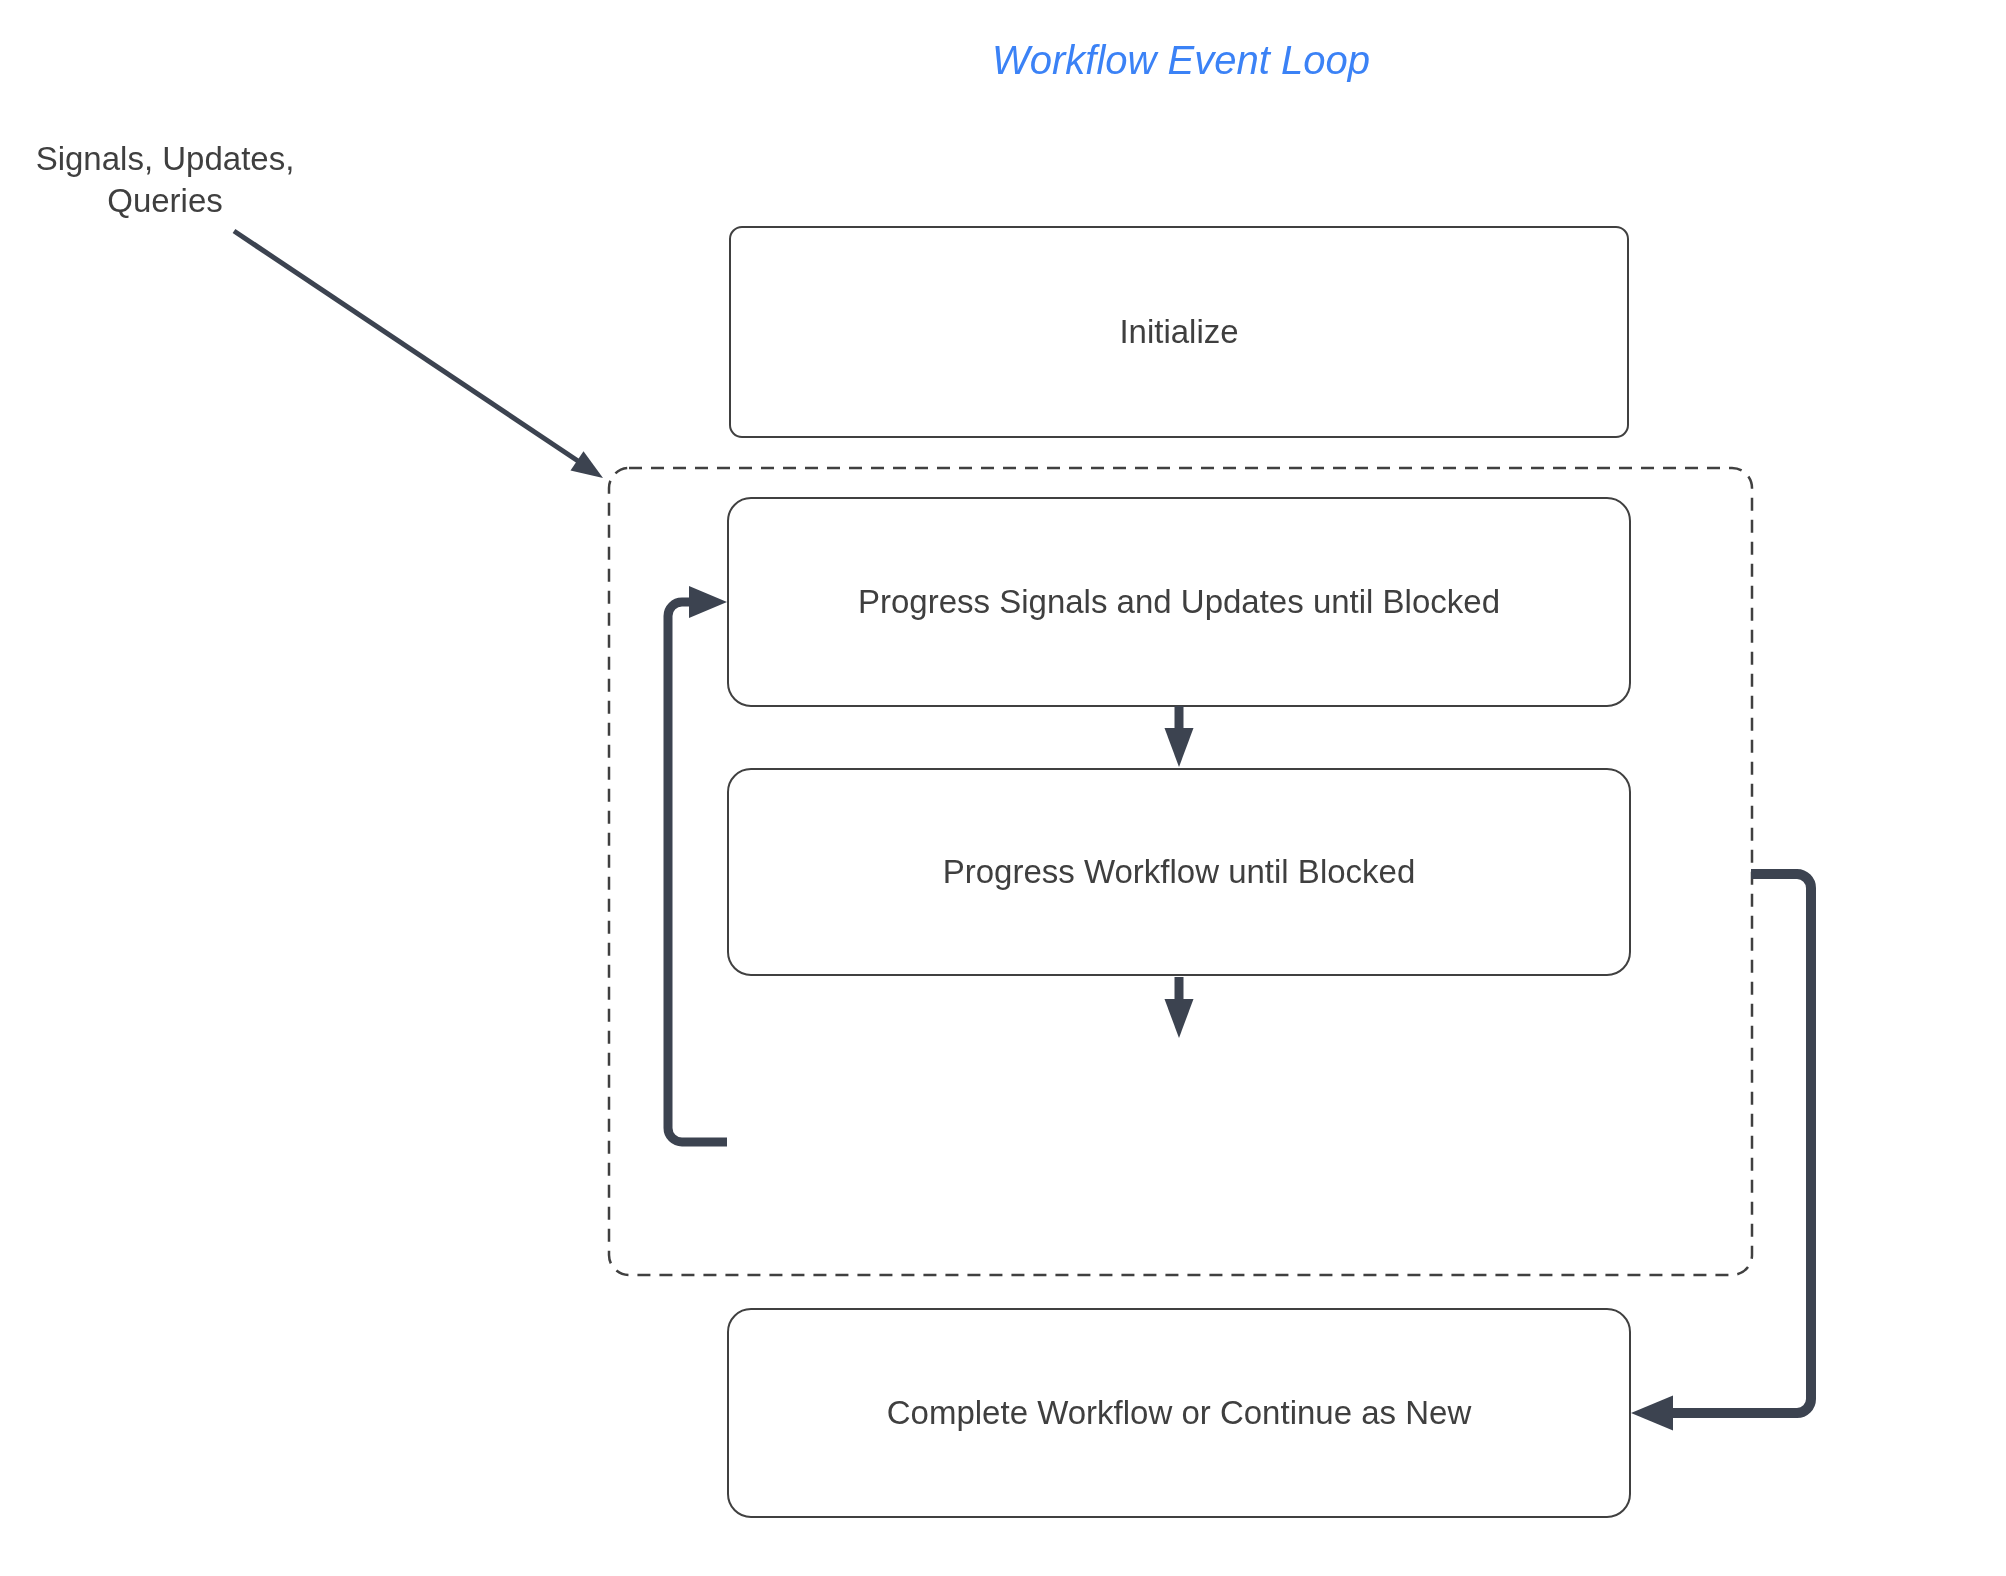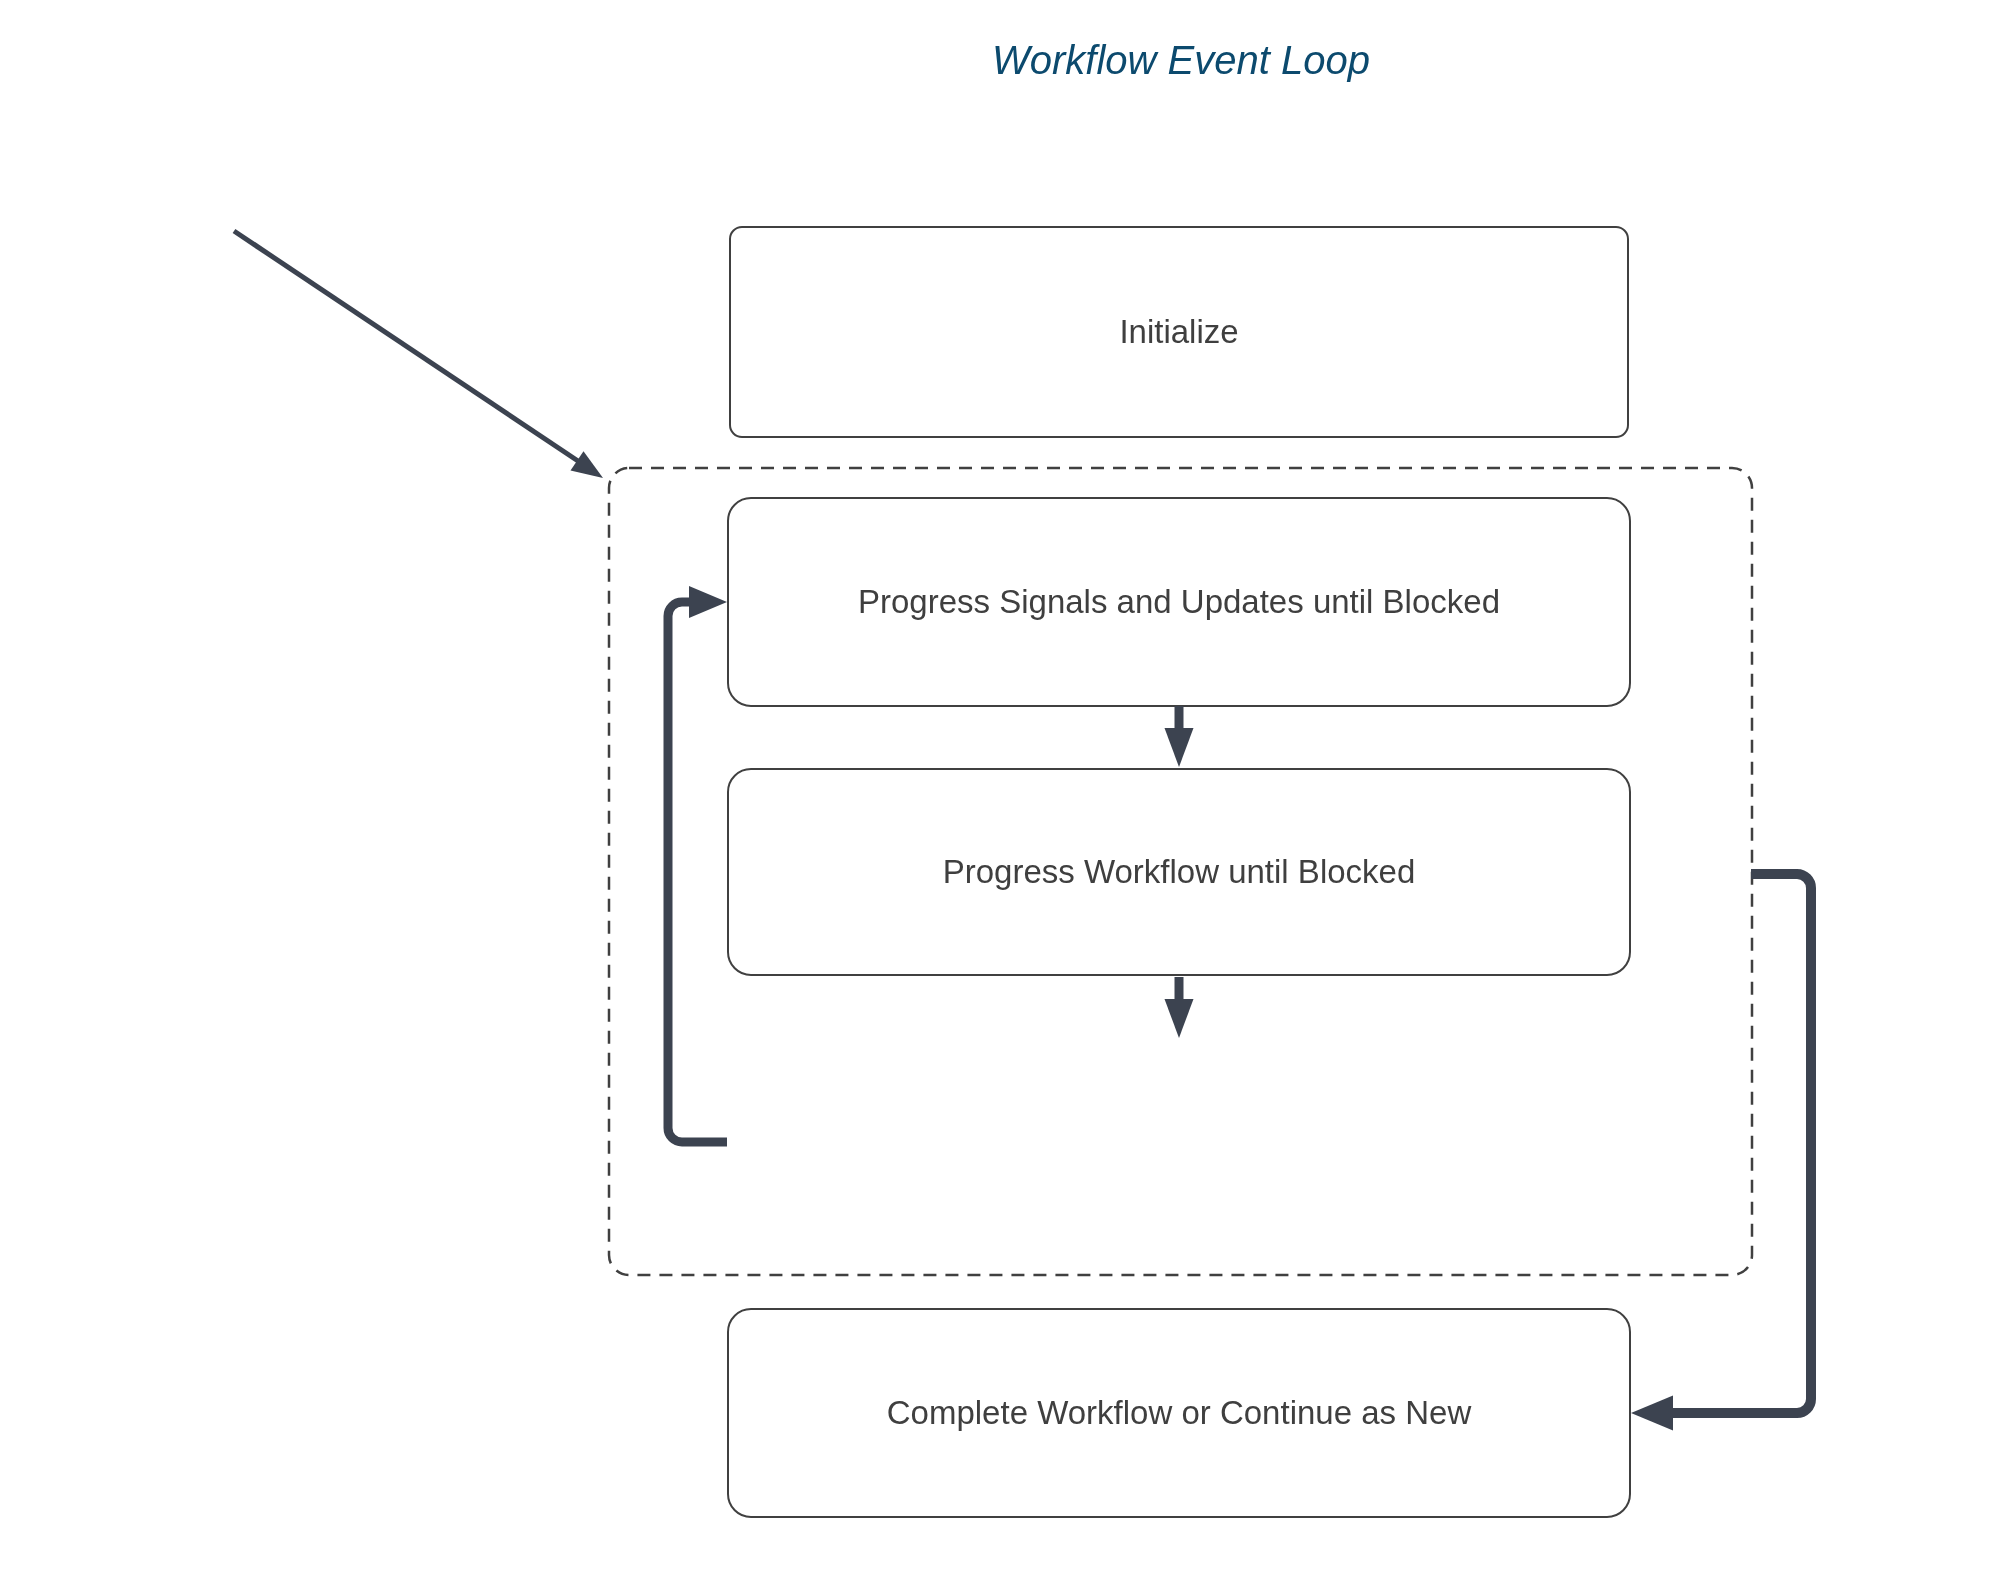--- a/index.html
+++ b/index.html
@@ -15,21 +15,21 @@
     font-family: "Liberation Sans", sans-serif;
     overflow: hidden;
   }
   .diagram-title {
     position: absolute;
     top: 38px;
     left: 1181px;
     transform: translateX(-50%);
     font-size: 40px;
     font-style: italic;
-    color: #0c4a6e;
+    color: #3b82f6;
     white-space: nowrap;
   }
   .ext-label {
     position: absolute;
     top: 138px;
     left: 165px;
     transform: translateX(-50%);
     font-size: 33px;
     line-height: 1.28;
     color: var(--text);
@@ -89,20 +89,22 @@
     stroke-dasharray: 13 9;
   }
 </style>
 </head>
 <body>
 
 <div id="canvas">
 
   <div class="diagram-title">Workflow Event Loop</div>
 
+  <div class="ext-label">Signals, Updates,
+Queries</div>
 
   <div class="node" id="node-initialize">
     <span>Initialize</span>
   </div>
 
   <div class="node" id="node-progress-workflow">
     <span>Progress Workflow until Blocked</span>
   </div>
 
   <div class="node" id="node-progress-signals">

